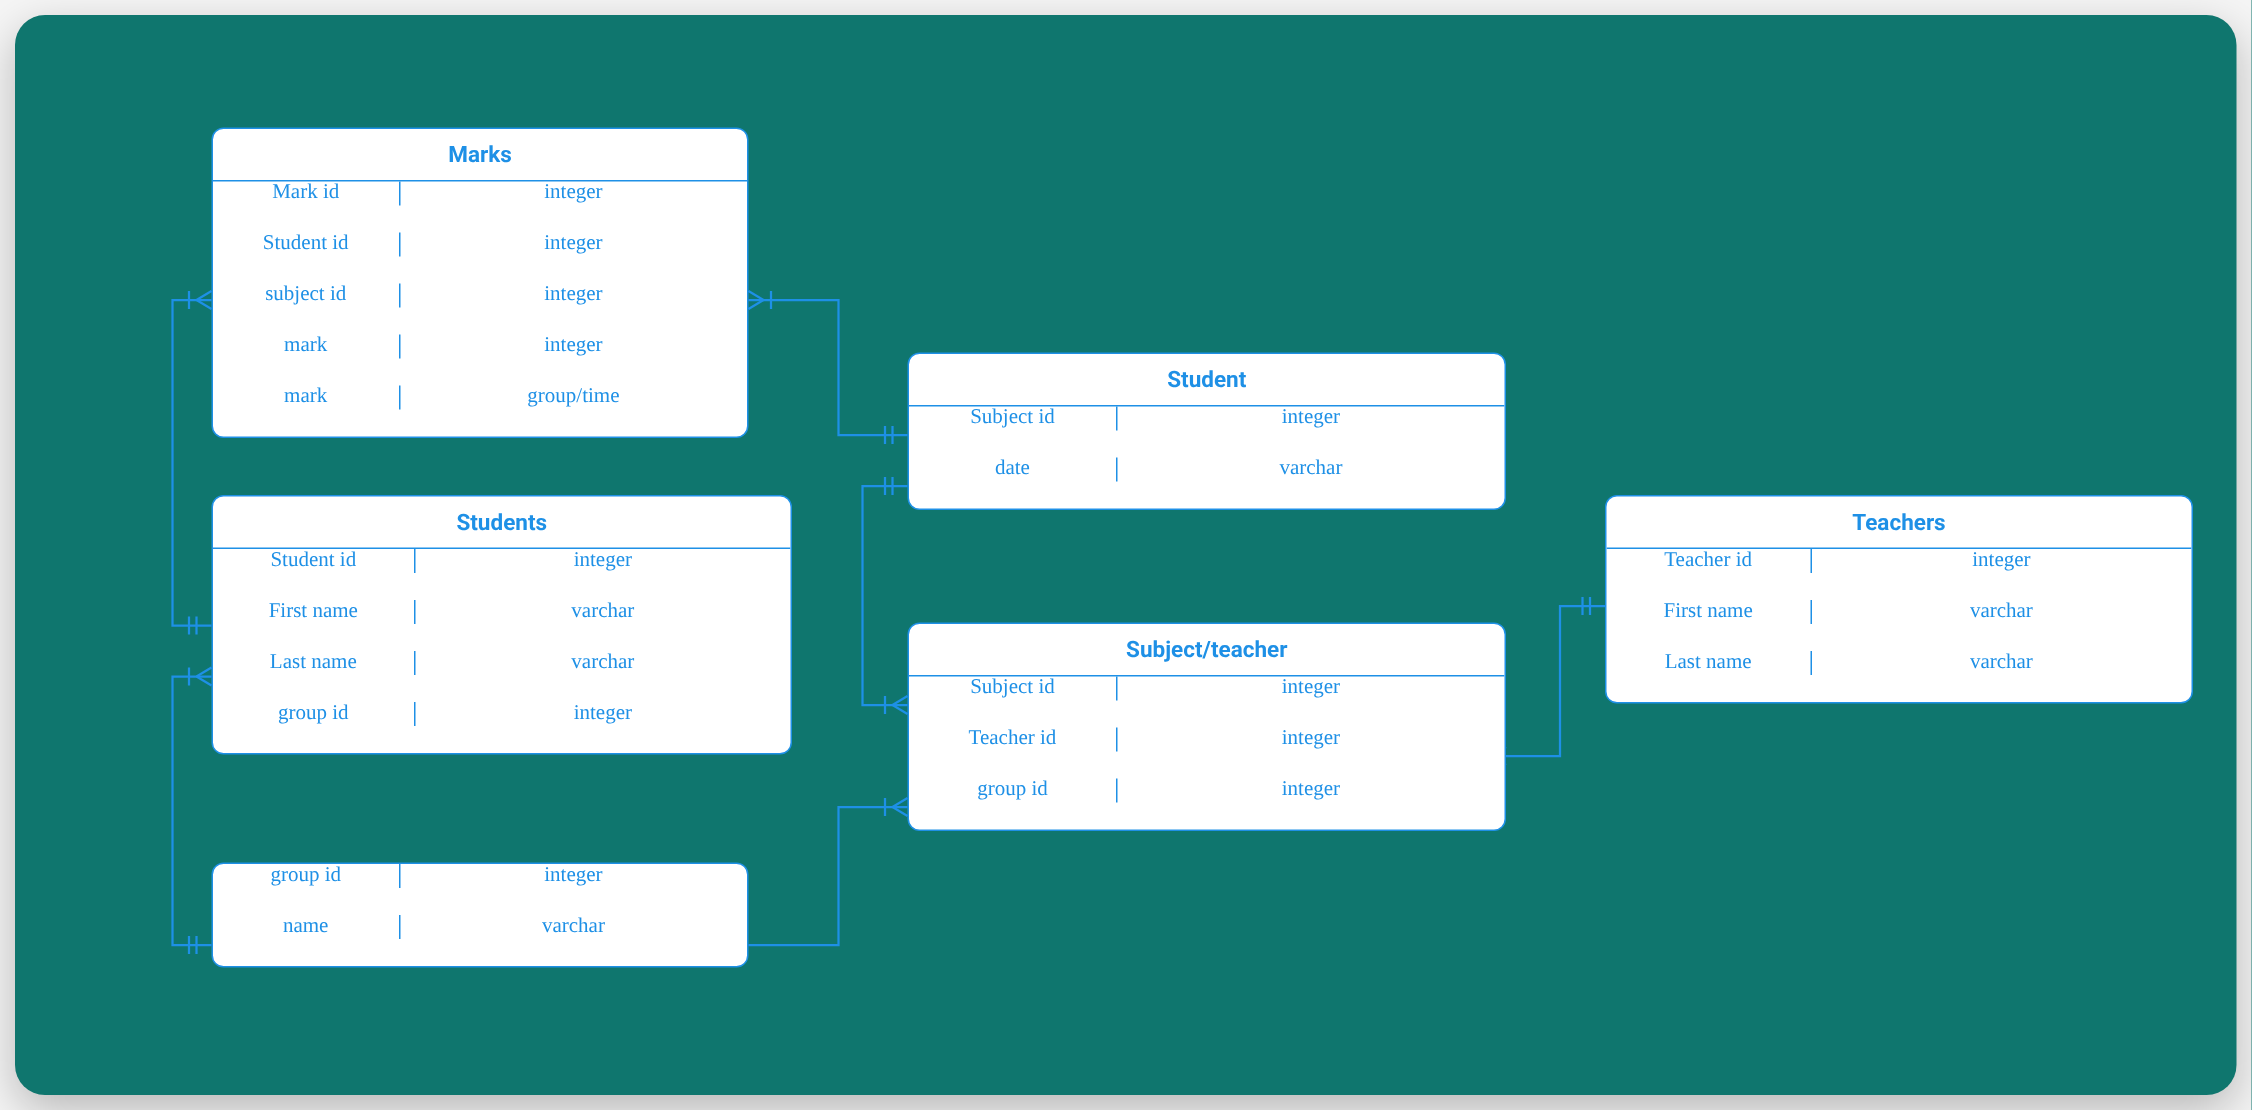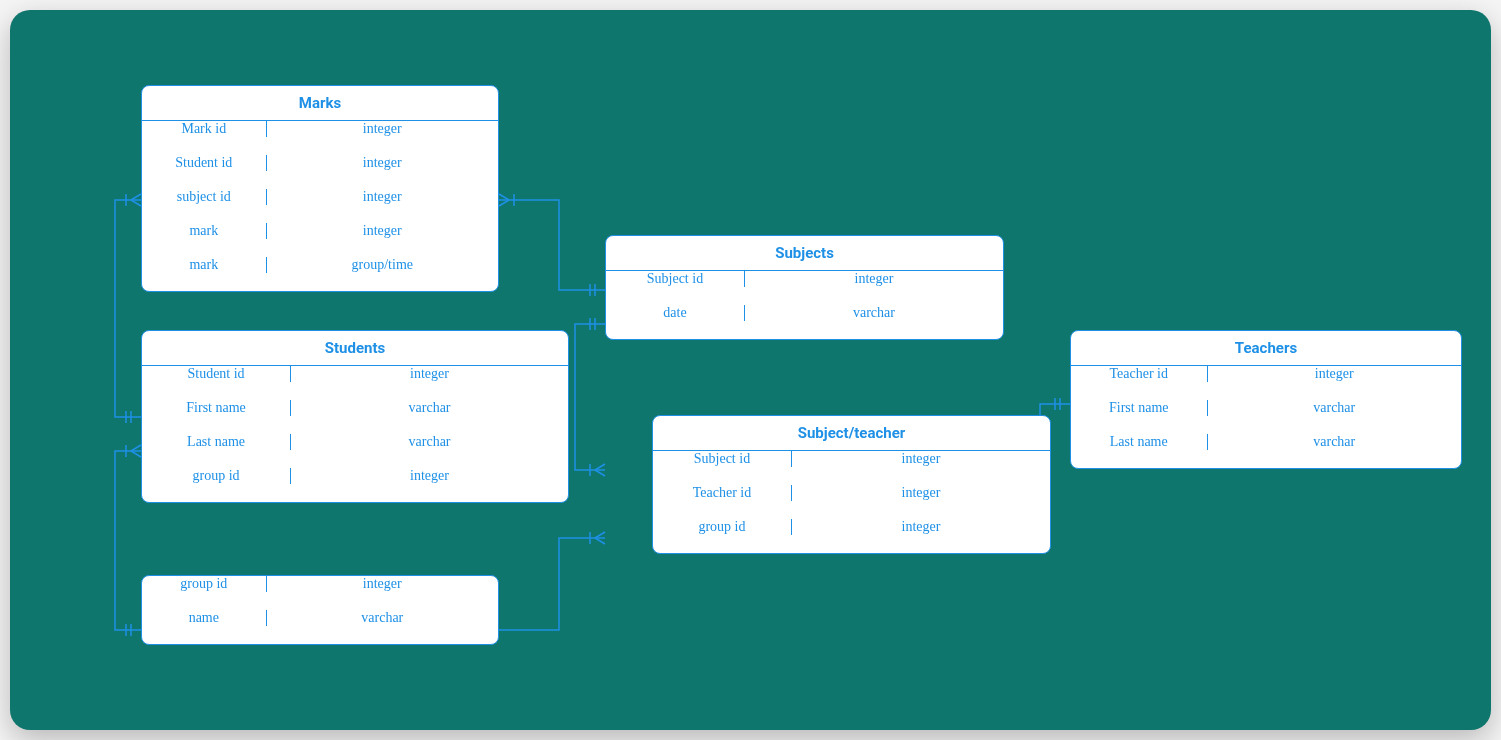--- a/index.html
+++ b/index.html
@@ -118,21 +118,21 @@
     <div class="entity-row">
       <div class="attr-name">mark</div>
       <div class="attr-type">integer</div>
     </div>
     <div class="entity-row">
       <div class="attr-name">mark</div>
       <div class="attr-type">group/time</div>
     </div>
   </div>
 
-  <div class="entity" style="left:131px; top:320px; width:428px;">
+  <div class="entity" style="left:131px; top:320px; width:387px;">
     <div class="entity-header">Students</div>
     <div class="entity-row">
       <div class="attr-name">Student id</div>
       <div class="attr-type">integer</div>
     </div>
     <div class="entity-row">
       <div class="attr-name">First name</div>
       <div class="attr-type">varchar</div>
     </div>
     <div class="entity-row">
@@ -150,32 +150,32 @@
       <div class="attr-name">group id</div>
       <div class="attr-type">integer</div>
     </div>
     <div class="entity-row">
       <div class="attr-name">name</div>
       <div class="attr-type">varchar</div>
     </div>
   </div>
 
   <div class="entity" style="left:595px; top:225px; width:399px;">
-    <div class="entity-header">Subjects</div>
+    <div class="entity-header">Student</div>
     <div class="entity-row">
       <div class="attr-name">Subject id</div>
       <div class="attr-type">integer</div>
     </div>
     <div class="entity-row">
       <div class="attr-name">date</div>
       <div class="attr-type">varchar</div>
     </div>
   </div>
 
-  <div class="entity" style="left:595px; top:405px; width:399px;margin-left:47px;">
+  <div class="entity" style="left:595px; top:405px; width:399px;">
     <div class="entity-header">Subject/teacher</div>
     <div class="entity-row">
       <div class="attr-name">Subject id</div>
       <div class="attr-type">integer</div>
     </div>
     <div class="entity-row">
       <div class="attr-name">Teacher id</div>
       <div class="attr-type">integer</div>
     </div>
     <div class="entity-row">

